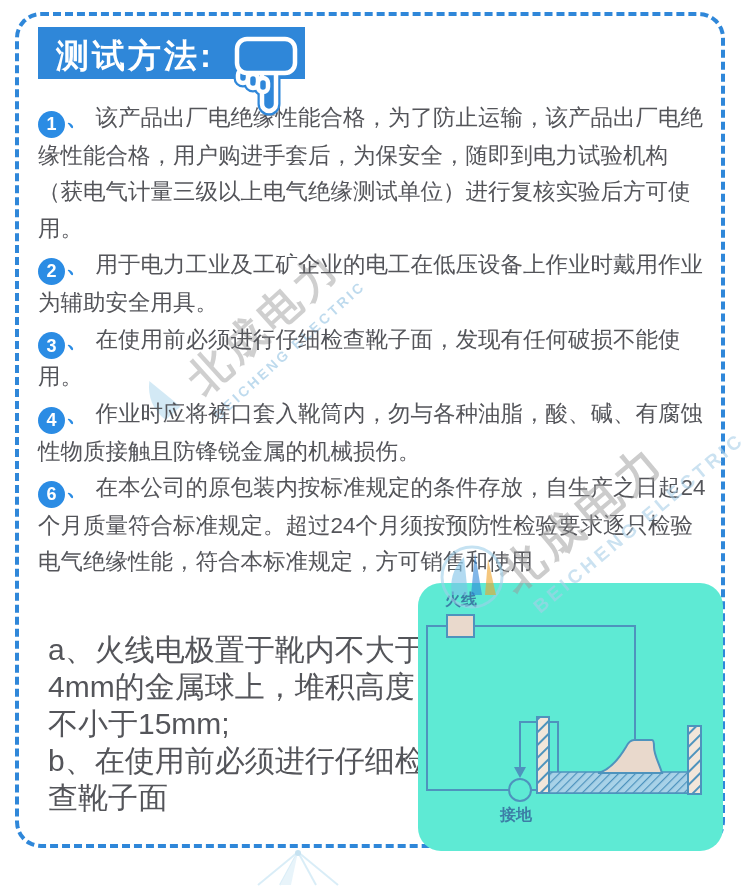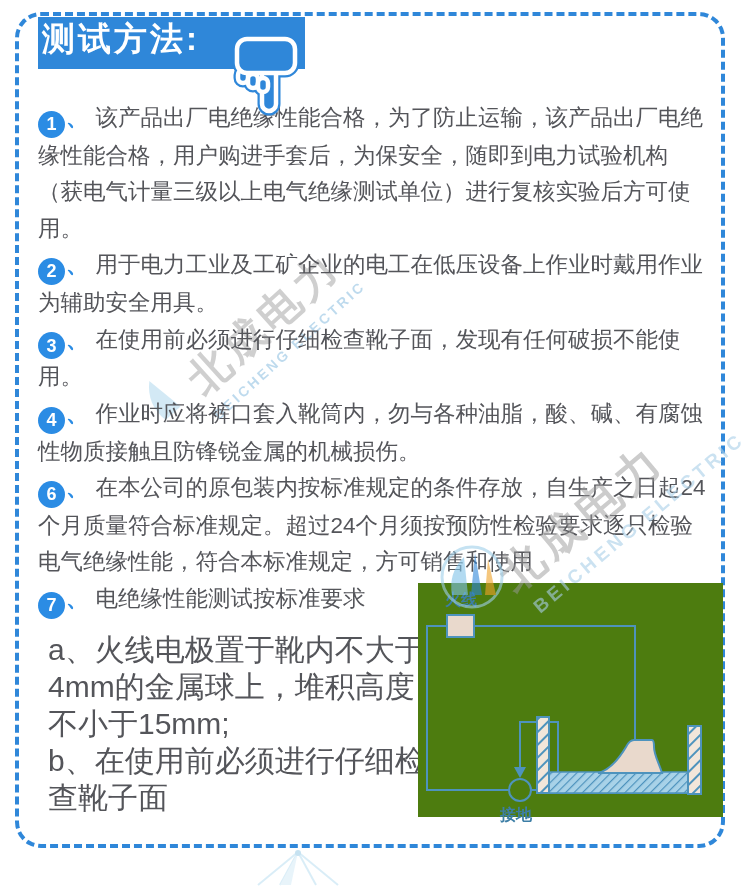--- a/index.html
+++ b/index.html
@@ -5,45 +5,45 @@
   html,body{margin:0;padding:0;}
   body{
     width:750px;height:887px;position:relative;background:#ffffff;overflow:hidden;
     font-family:"Liberation Sans","DejaVu Sans",sans-serif;
   }
   .border-frame{
     position:absolute;left:15px;top:12px;width:702px;height:828px;
     border:4px dashed #2f87d9;border-radius:26px;pointer-events:none;
   }
   .header-box{
-    position:absolute;left:38px;top:17px;width:267px;height:52px;
-    background:#2f87d9;display:flex;align-items:flex-start;box-sizing:border-box;
-    padding-left:4px;z-index:2;
+    position:absolute;left:38px;top:27px;width:267px;height:52px;
+    background:#2f87d9;display:flex;align-items:flex-end;box-sizing:border-box;
+    padding-left:18px;z-index:2;
   }
   .header-title{color:#ffffff;font-size:33px;font-weight:bold;letter-spacing:3px;}
   .hand-icon{position:absolute;left:231px;top:33px;z-index:3;}
   .content{
     position:absolute;left:38px;top:100px;width:668px;z-index:1;
     color:#54555a;font-size:22.5px;line-height:36.5px;
   }
   .item{margin:0;}
   .num-badge{
     display:inline-flex;width:27px;height:27px;border-radius:50%;
     background:#2b8ce4;color:#fff;font-size:18px;font-weight:bold;
     align-items:center;justify-content:center;vertical-align:-5px;
   }
   .dun{color:#2b8ce4;font-weight:bold;margin:0 7px 0 1px;}
   .sub-block{
     position:absolute;left:48px;top:631px;width:394px;z-index:1;
     color:#54555a;font-size:30px;line-height:37px;
   }
   .sub-item{margin:0;}
   .diagram{
-    position:absolute;left:418px;top:583px;width:305px;height:234px;
-    background:#4d7c0f;z-index:1;
+    position:absolute;left:418px;top:583px;width:305px;height:268px;
+    background:#5eead4;z-index:1;border-radius:23px;
   }
   
   .wm{position:absolute;pointer-events:none;white-space:nowrap;}
   .wm-cn1{left:170px;top:295px;font-size:42px;font-weight:bold;color:#8e8e8e;
     letter-spacing:5px;opacity:.42;transform:rotate(-42deg);z-index:0;}
   .wm-en1{left:190px;top:342px;font-size:14px;font-weight:bold;color:#7fb7dd;
     letter-spacing:3px;opacity:.5;transform:rotate(-42deg);z-index:0;}
   .wm-tri1{left:142px;top:372px;opacity:.45;transform:rotate(-42deg);z-index:0;}
   .wm-cn2{left:482px;top:488px;font-size:44px;font-weight:bold;color:#9a9a9a;
     letter-spacing:6px;opacity:.5;transform:rotate(-40deg);z-index:4;}
@@ -85,21 +85,20 @@
 <svg class="wm wm-tri1" width="40" height="46" viewBox="0 0 40 46">
   <path d="M6,44 Q2,20 20,4 L26,44 Z" fill="#9fd0ea"></path>
 </svg>
 
 <div class="content">
   <p class="item"><span class="num-badge">1</span><span class="dun">、</span><span>该产品出厂电绝缘性能合格，为了防止运输，该产品出厂电绝缘性能合格，用户购进手套后，为保安全，随即到电力试验机构（获电气计量三级以上电气绝缘测试单位）进行复核实验后方可使用。</span></p>
   <p class="item"><span class="num-badge">2</span><span class="dun">、</span><span>用于电力工业及工矿企业的电工在低压设备上作业时戴用作业为辅助安全用具。</span></p>
   <p class="item"><span class="num-badge">3</span><span class="dun">、</span><span>在使用前必须进行仔细检查靴子面，发现有任何破损不能使用。</span></p>
   <p class="item"><span class="num-badge">4</span><span class="dun">、</span><span>作业时应将裤口套入靴筒内，勿与各种油脂，酸、碱、有腐蚀性物质接触且防锋锐金属的机械损伤。</span></p>
   <p class="item"><span class="num-badge">6</span><span class="dun">、</span><span>在本公司的原包装内按标准规定的条件存放，自生产之日起24个月质量符合标准规定。超过24个月须按预防性检验要求逐只检验电气绝缘性能，符合本标准规定，方可销售和使用</span></p>
-  <p class="item"><span class="num-badge">7</span><span class="dun">、</span><span>电绝缘性能测试按标准要求</span></p>
 </div>
 
 <div class="sub-block">
   <p class="sub-item"><span>a、</span><span>火线电极置于靴内不大于4mm的金属球上，堆积高度不小于15mm;</span></p>
   <p class="sub-item"><span>b、</span><span>在使用前必须进行仔细检查靴子面</span></p>
 </div>
 
 <div class="diagram">
   <svg width="305" height="261" viewBox="0 0 305 261">
     <defs>

